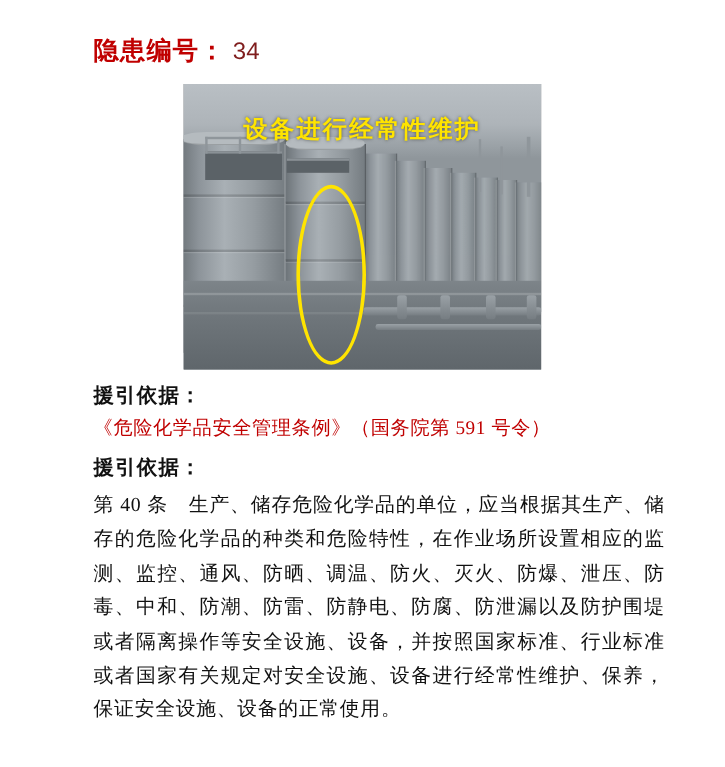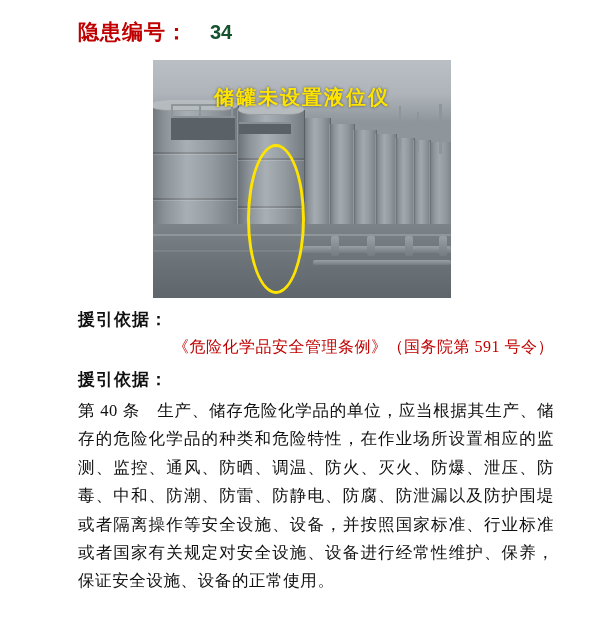--- a/index.html
+++ b/index.html
@@ -17,34 +17,34 @@
     position: relative;
     width: 604px;
     height: 639px;
     box-sizing: border-box;
   }
 
   
   .header {
     display: flex;
     align-items: baseline;
-    padding: 18px 0 0 78px;
+    padding: 28px 0 0 78px;
   }
   .header-label {
     color: #c00000;
     font-size: 21px;
     font-weight: bold;
     letter-spacing: 1px;
     font-family: "Liberation Sans", "DejaVu Sans", sans-serif;
   }
   .header-number {
-    color: #14532d;
+    color: #7f1d1d;
     font-size: 20px;
-    font-weight: bold;
-    margin-left: 22px;
+    font-weight: normal;
+    margin-left: 6px;
     font-family: "Liberation Sans", "DejaVu Sans", sans-serif;
   }
 
   
   .photo-wrap {
     margin: 14px auto 0 auto;
     width: 298px;
     height: 238px;
     position: relative;
     overflow: hidden;
@@ -134,21 +134,21 @@
     padding: 0 50px 0 78px;
   }
   .section-title {
     font-size: 17px;
     font-weight: bold;
     color: #111111;
     margin: 10px 0 6px 0;
     letter-spacing: 1px;
   }
   .citation {
-    text-align: right;
+    text-align: left;
     color: #c00000;
     font-size: 16px;
     margin: 4px 0 8px 0;
     letter-spacing: 0.5px;
   }
   .clause {
     font-size: 16.5px;
     color: #111111;
     line-height: 1.72;
     text-align: justify;
@@ -207,21 +207,21 @@
       </div>
       <div class="pipe" style="left:150px; top:186px; width:148px; height:7px;"></div>
       <div class="pipe" style="left:160px; top:200px; width:138px; height:5px;"></div>
       <div class="pipe" style="left:178px; top:176px; width:8px; height:20px;"></div>
       <div class="pipe" style="left:214px; top:176px; width:8px; height:20px;"></div>
       <div class="pipe" style="left:252px; top:176px; width:8px; height:20px;"></div>
       <div class="pipe" style="left:286px; top:176px; width:8px; height:20px;"></div>
 
       <div class="ellipse" style="left:94px; top:84px; width:52px; height:144px;"></div>
 
-      <div class="photo-caption">储罐未设置液位仪</div>
+      <div class="photo-caption">设备进行经常性维护</div>
     </div>
   </div>
 
   <div class="body-text">
     <div class="section-title">援引依据：</div>
     <div class="citation">《危险化学品安全管理条例》（国务院第 591 号令）</div>
     <div class="section-title">援引依据：</div>
     <div class="clause">第 40 条　生产、储存危险化学品的单位，应当根据其生产、储存的危险化学品的种类和危险特性，在作业场所设置相应的监测、监控、通风、防晒、调温、防火、灭火、防爆、泄压、防毒、中和、防潮、防雷、防静电、防腐、防泄漏以及防护围堤或者隔离操作等安全设施、设备，并按照国家标准、行业标准或者国家有关规定对安全设施、设备进行经常性维护、保养，保证安全设施、设备的正常使用。</div>
   </div>
 

